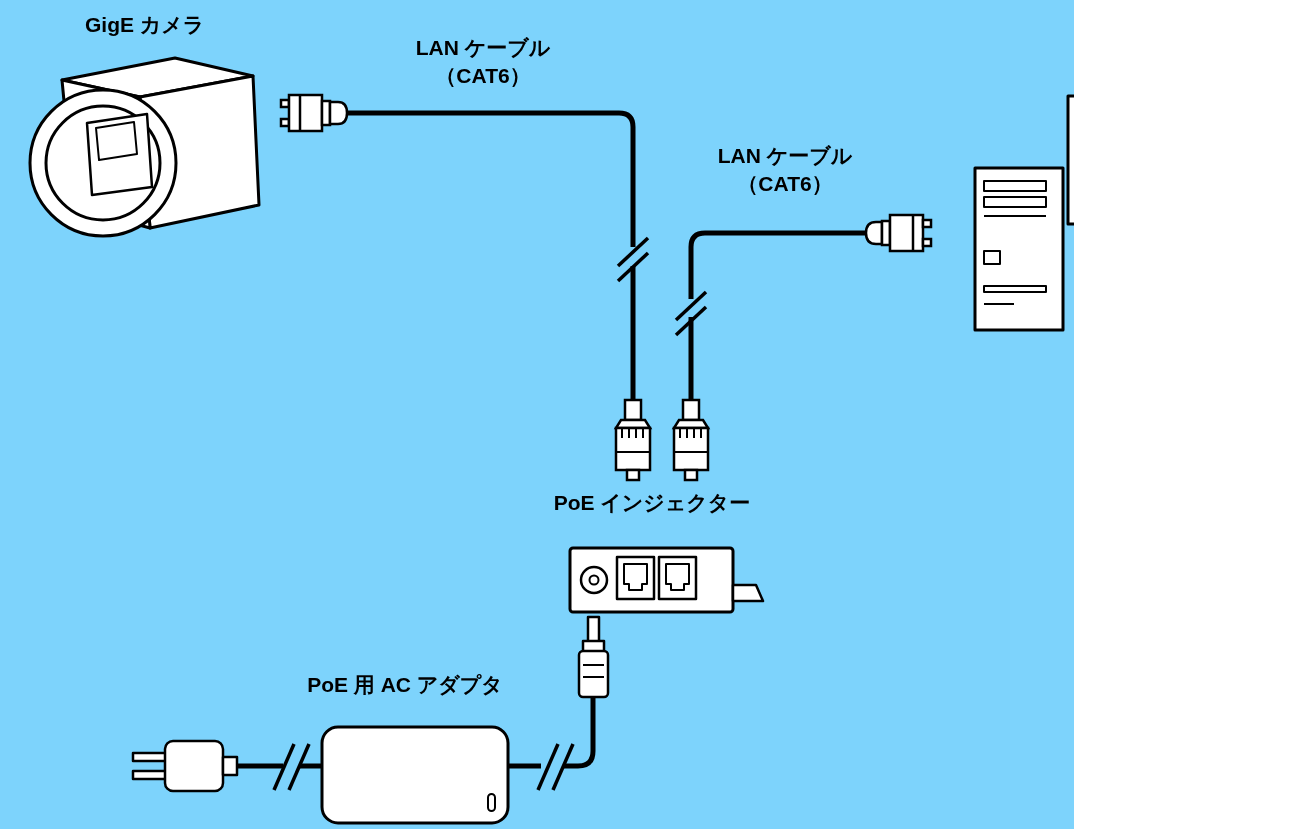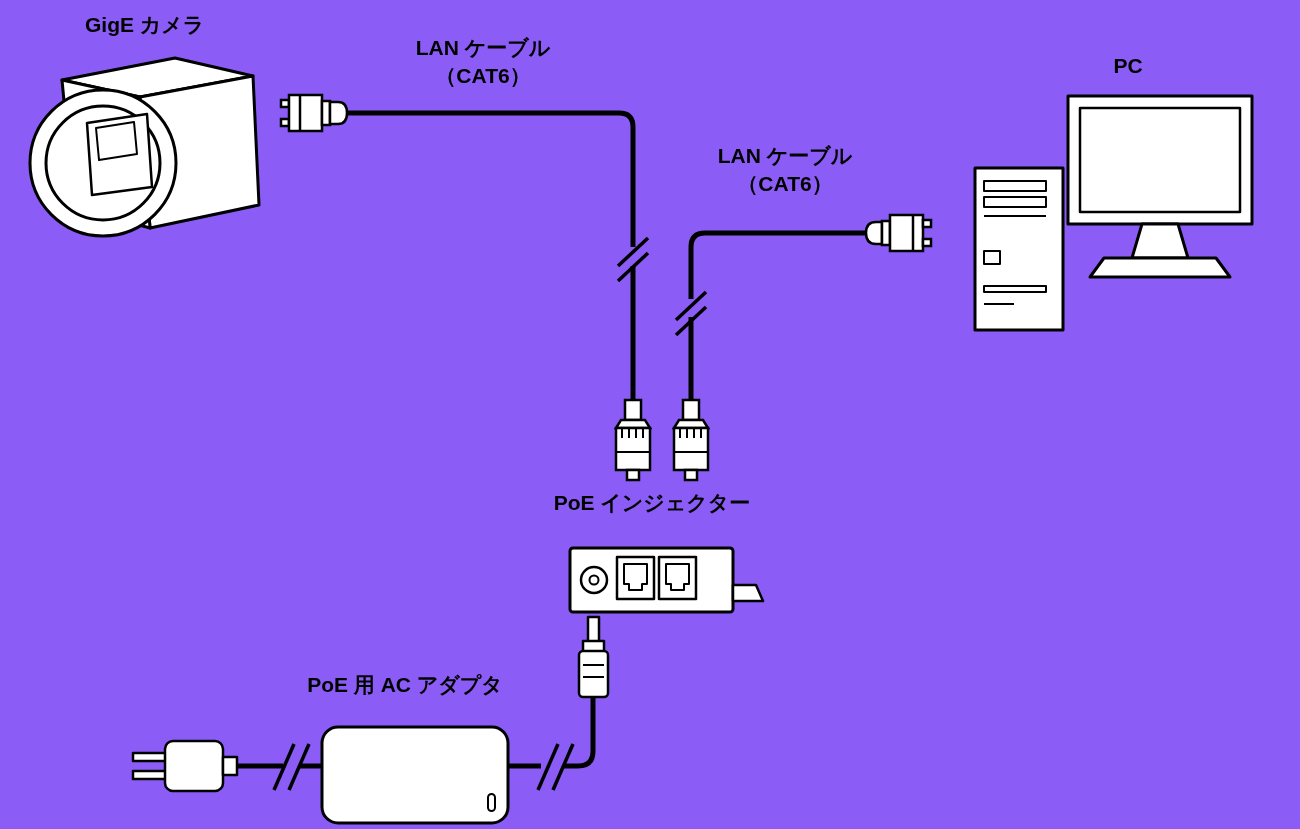--- a/index.html
+++ b/index.html
@@ -1,19 +1,19 @@
 <!DOCTYPE html>
 <html><head>
 <meta charset="utf-8">
 <style>
   html,body{margin:0;padding:0;background:#ffffff;}
   .canvas{
     position:relative;
-    width:1300px;height:829px;
-    background:#8b5cf6;
+    width:1074px;height:829px;
+    background:#7dd3fc;
     overflow:hidden;
     font-family:"Liberation Sans","DejaVu Sans",sans-serif;
   }
   svg{position:absolute;left:0;top:0;}
   svg text{
     font-family:"Liberation Sans","DejaVu Sans",sans-serif;
     font-weight:700;
     font-size:21px;
     fill:#000000;
   }

